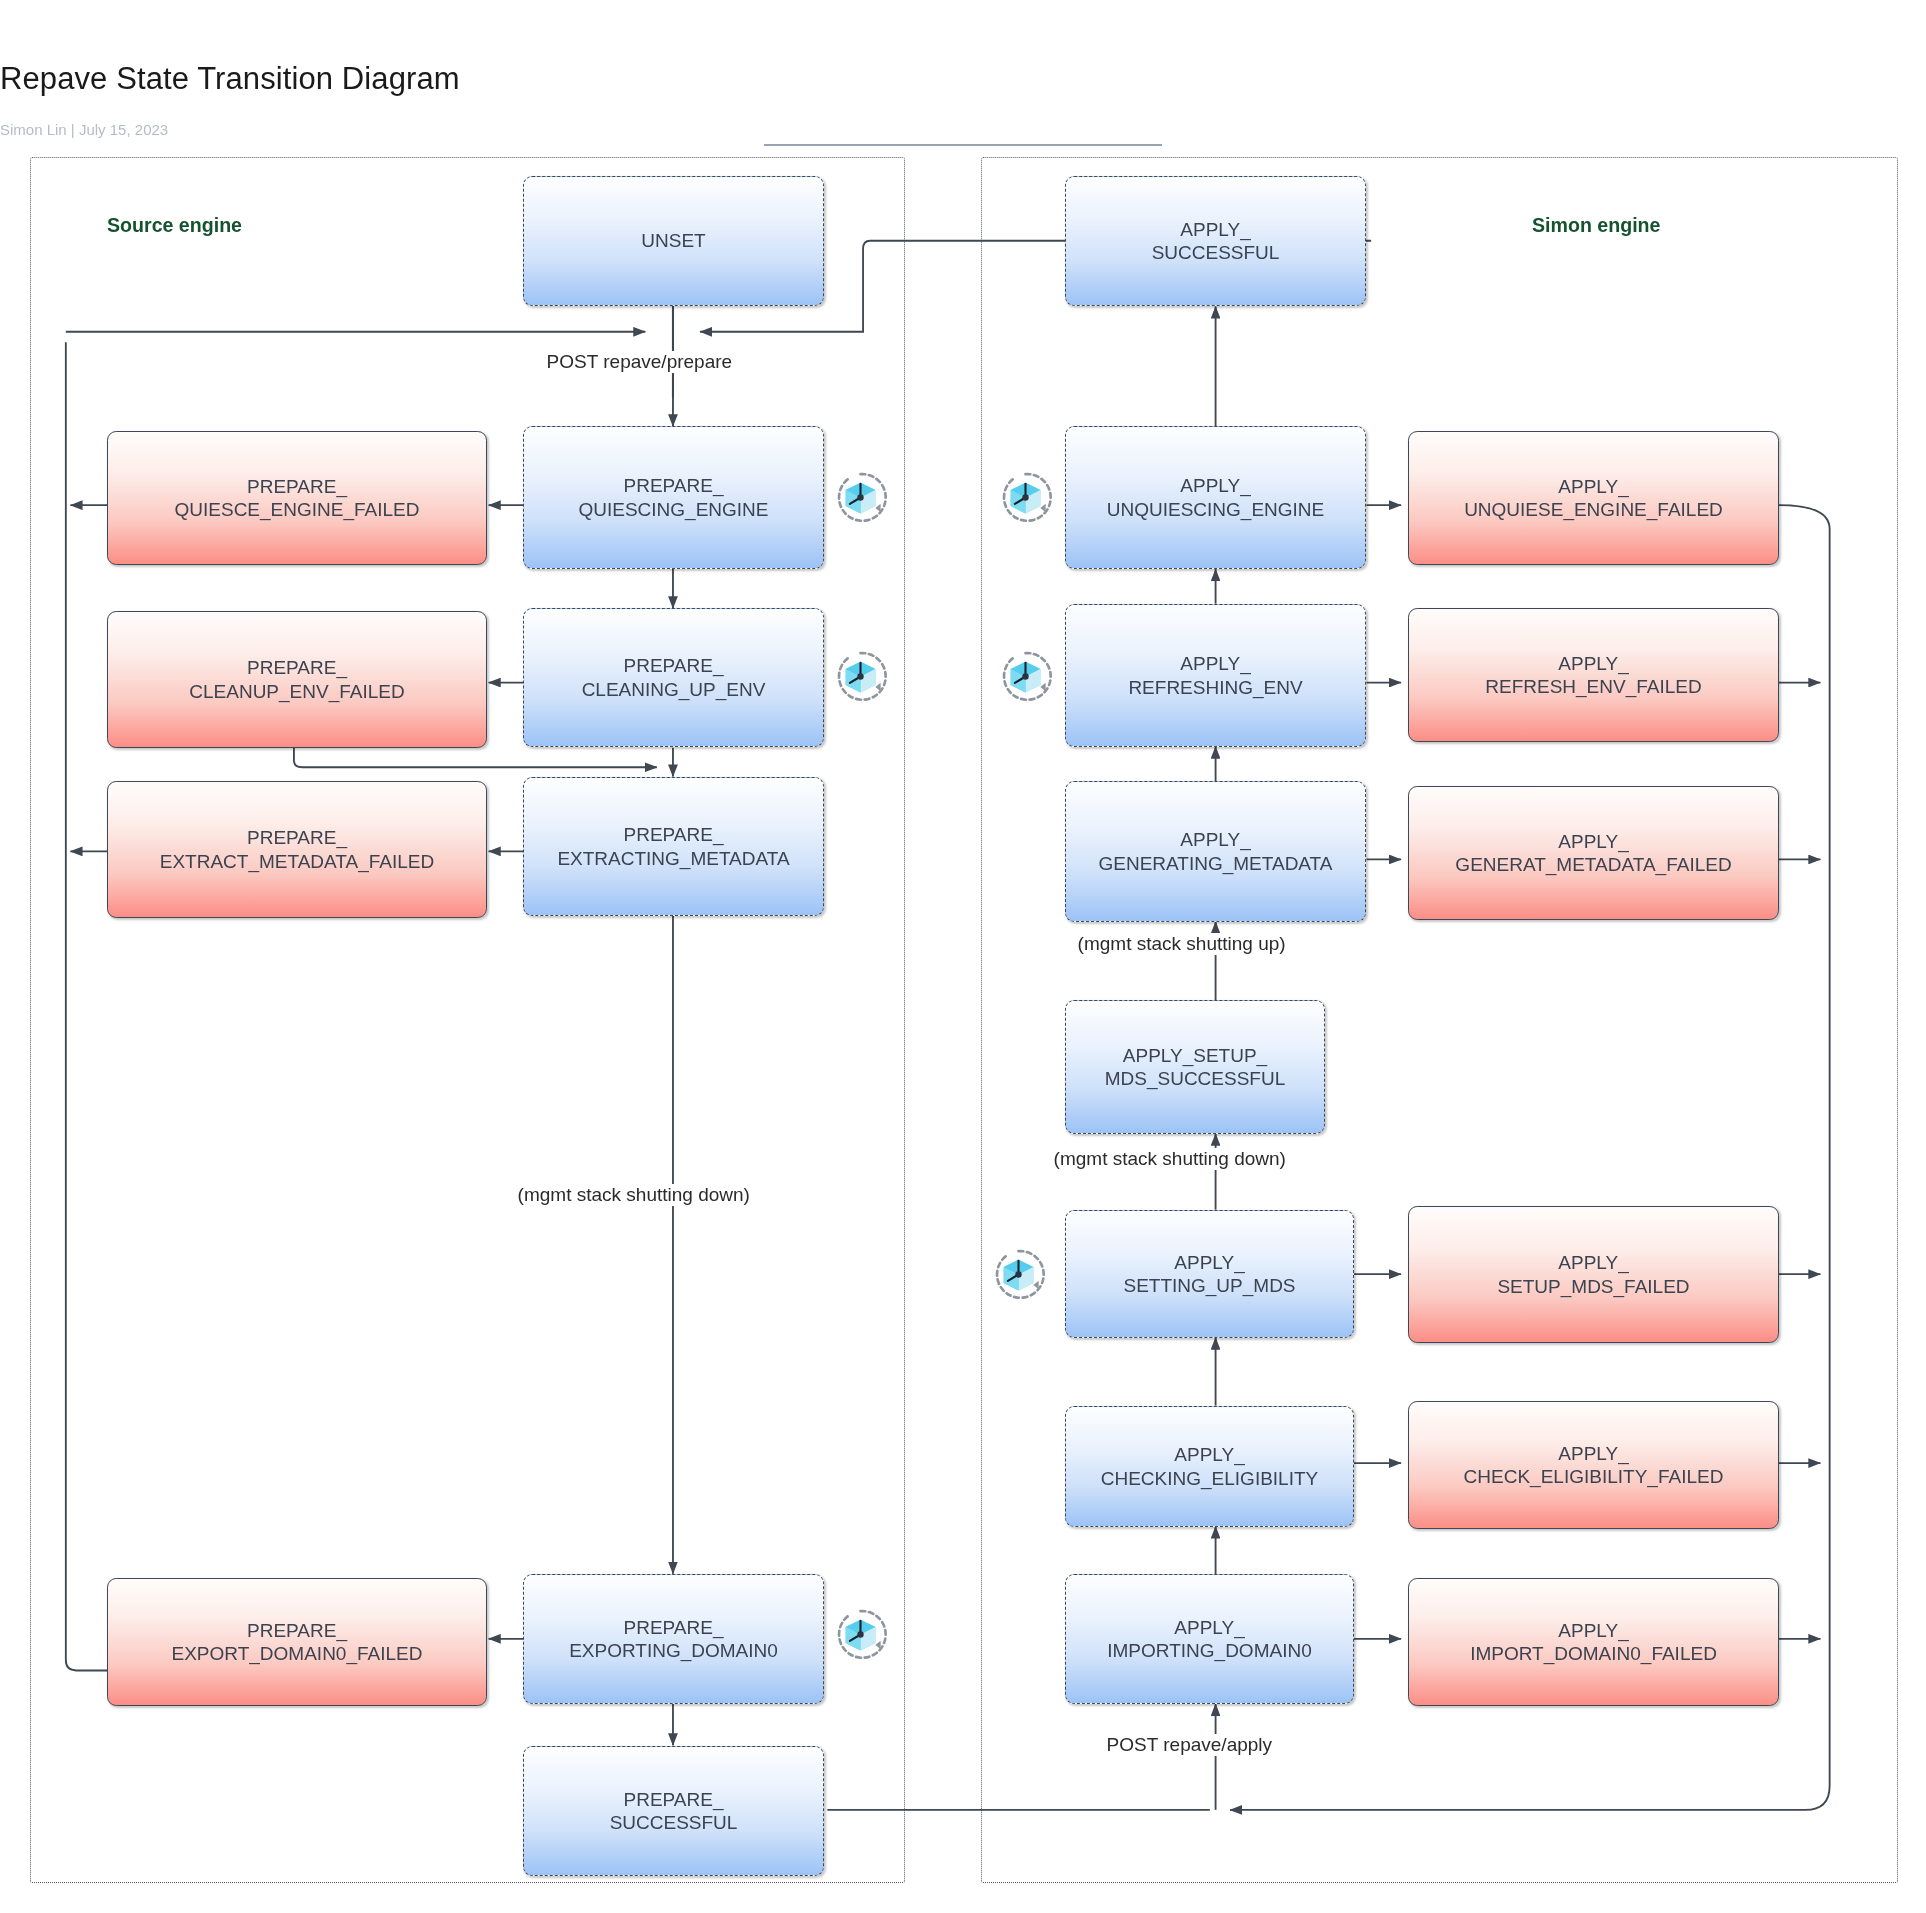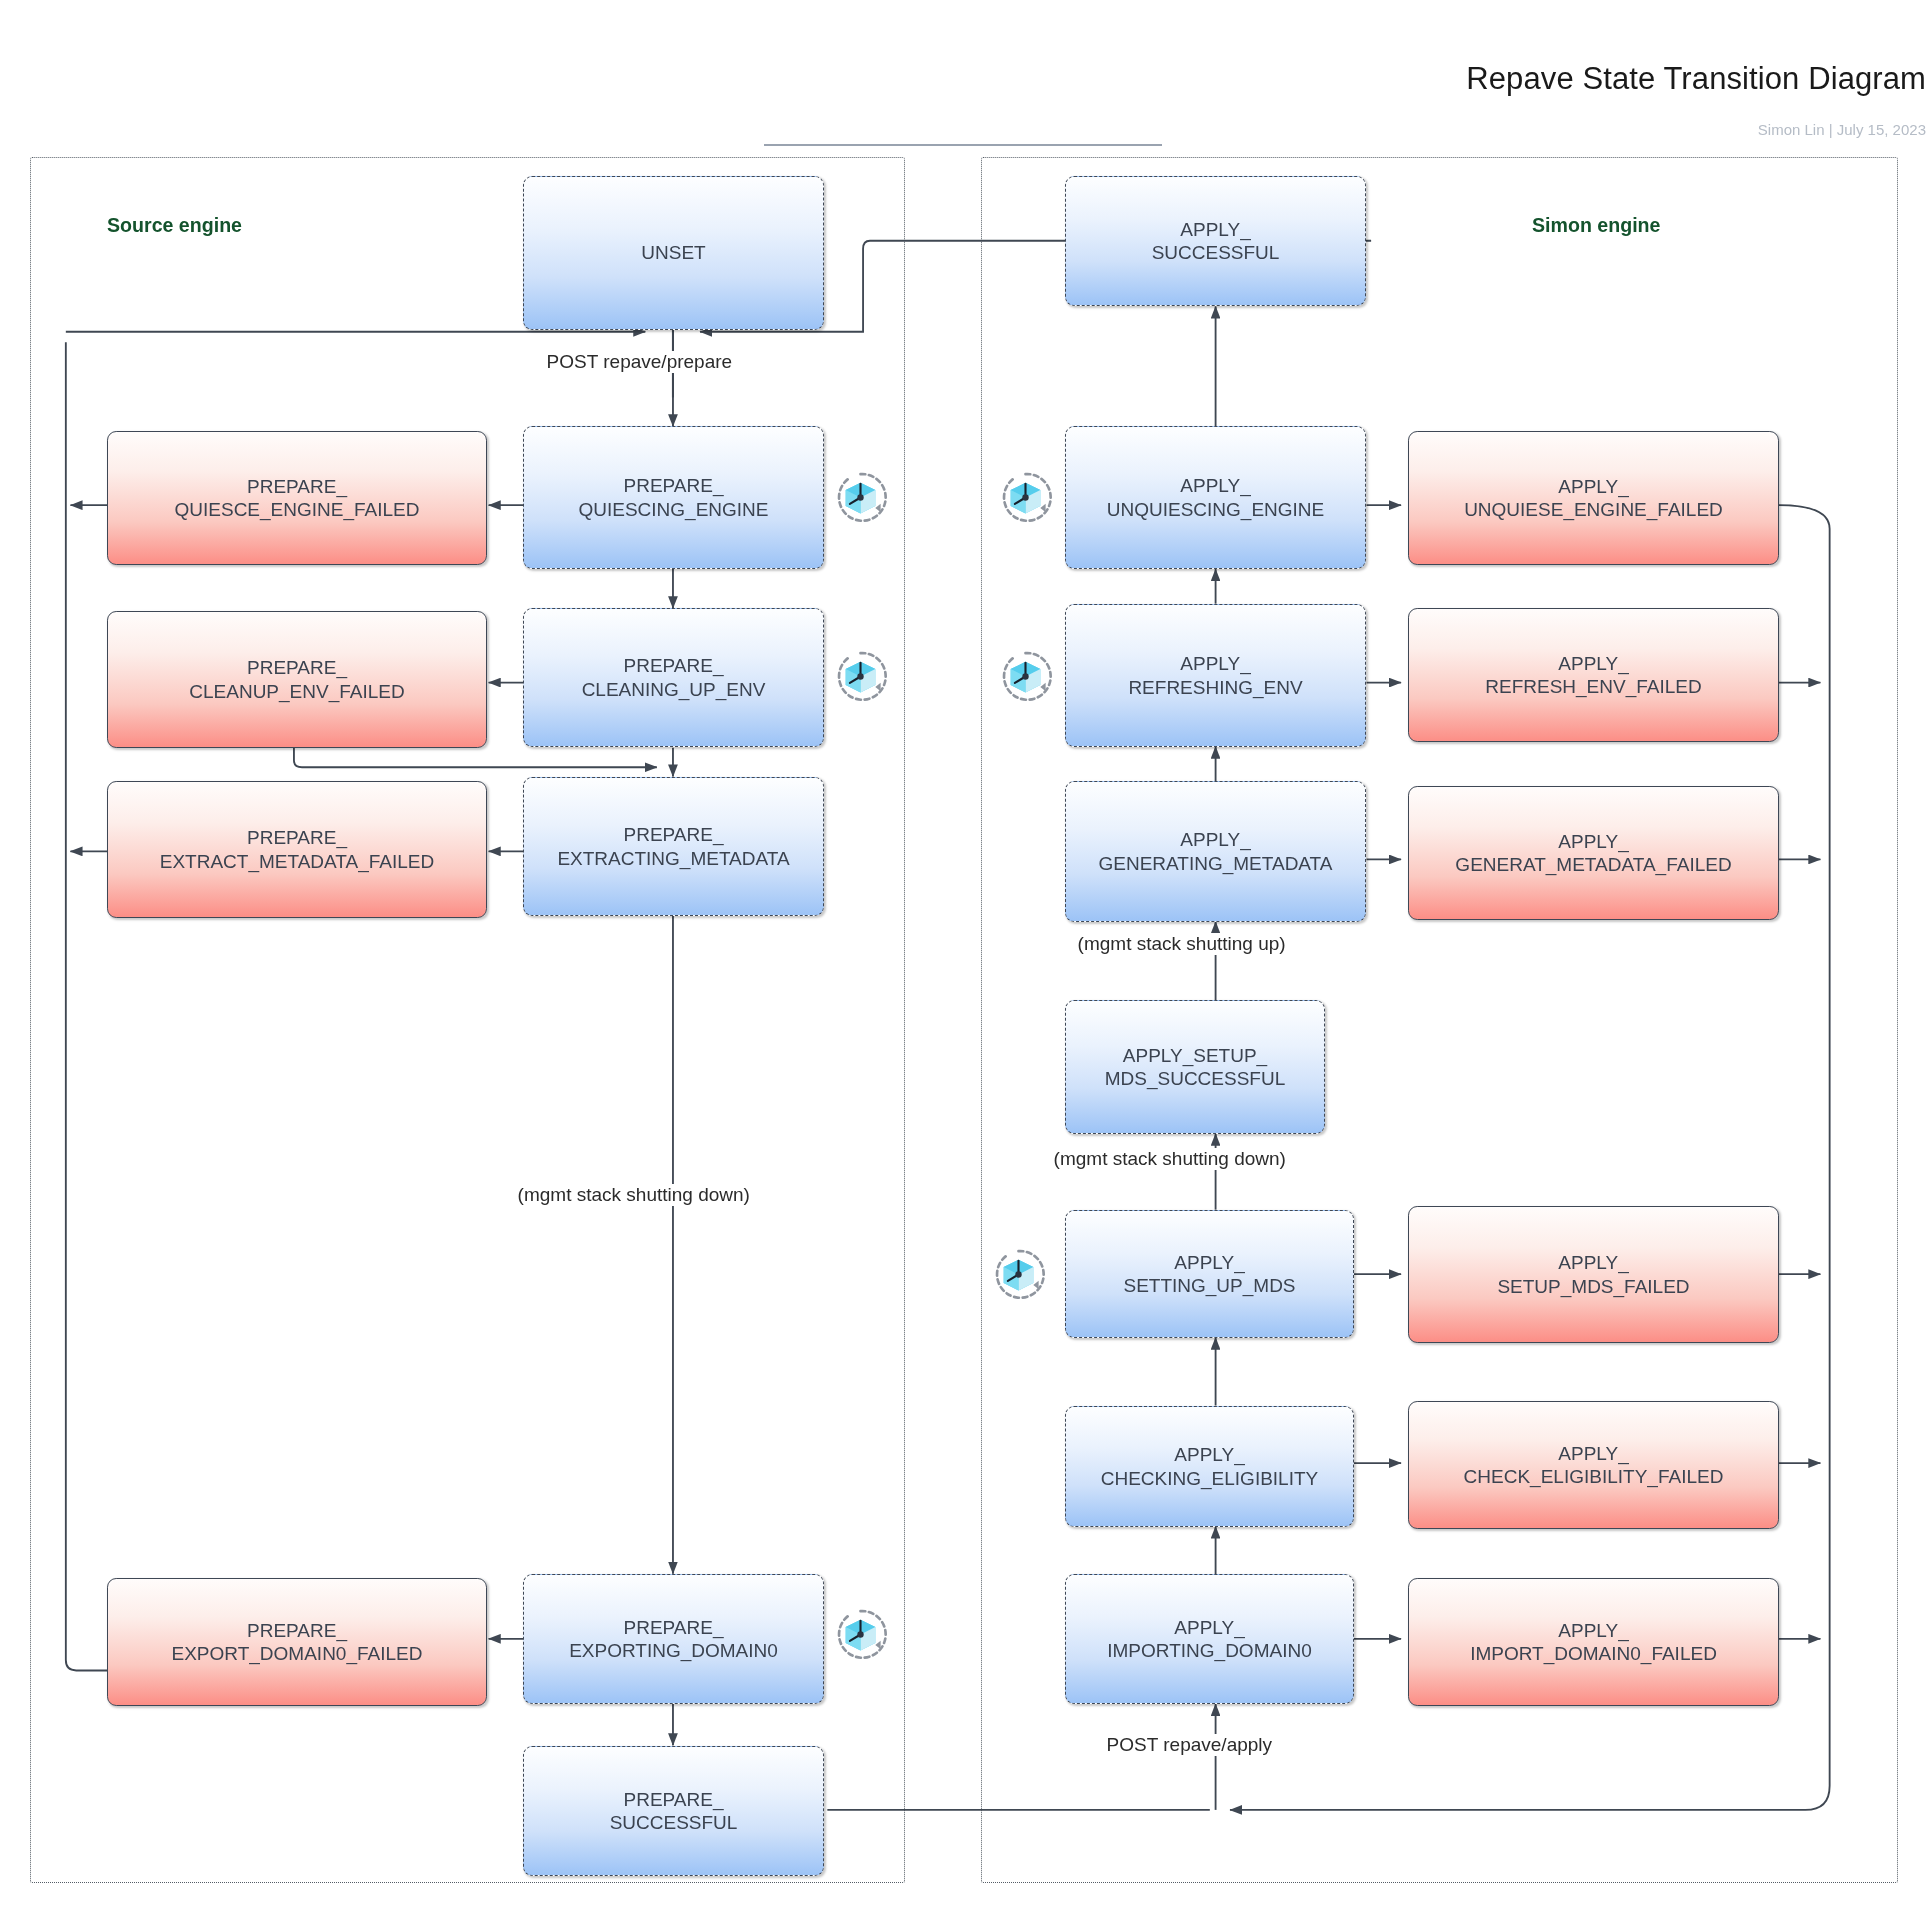--- a/index.html
+++ b/index.html
@@ -1,20 +1,20 @@
 <!DOCTYPE html>
 <html style="font-size:9.2px"><head>
 <meta charset="utf-8">
 <style>
   html,body{margin:0;padding:0;background:#ffffff;}
   body{font-family:"Liberation Sans",sans-serif;}
   #root{position:relative;width:1926px;height:1913px;background:#fff;overflow:hidden;}
 
   
-  #header{position:absolute;left:0;top:60px;width:1926px;text-align:right;}
+  #header{position:absolute;left:0;top:60px;width:1926px;text-align:left;}
   #doc-title{font-size:31px;color:#1a1a1a;font-weight:400;letter-spacing:0.1px;line-height:1.2;}
   #doc-sub{margin-top:24px;font-size:15px;color:#b5bcc6;font-weight:400;}
   #doc-rule{margin:5.8px auto 0;width:398px;height:2.3px;background:#9aa3b0;}
 
   
   .panel{position:absolute;border:1.7px dotted #555d66;border-radius:2.3px;background:transparent;}
   #panel-source{left:30px;top:157px;width:873px;height:1724px;}
   #panel-target{left:981px;top:157px;width:915px;height:1724px;}
   .panel-title{position:absolute;font-size:19.6px;font-weight:bold;color:#14532d;white-space:nowrap;}
   #title-source{left:107px;top:214px;}
@@ -131,21 +131,21 @@
 
       <path d="M2110,2770 L2110,2650" marker-end="url(#ahs)"></path>
 
       <path d="M2350,2845 L2432,2845" marker-end="url(#ahs)"></path>
       <path d="M3088,2845 L3160,2845" marker-end="url(#ahs)"></path>
 
       <path d="M2110,3142 L2110,2958" marker-end="url(#ahs)"></path>
     </g>
   </svg>
 
-  <div class="node blue" style="left:523px;top:176px;width:301px;height:154px;">
+  <div class="node blue" style="left:523px;top:176px;width:301px;height:130px;">
     <span class="lbl">UNSET</span>
   </div>
 
   <div class="node blue" style="left:523px;top:426px;width:301px;height:143px;">
     <span class="lbl">PREPARE_
 QUIESCING_ENGINE</span>
   </div>
   <div class="node red" style="left:107px;top:431px;width:380px;height:134px;">
     <span class="lbl">PREPARE_
 QUIESCE_ENGINE_FAILED</span>

